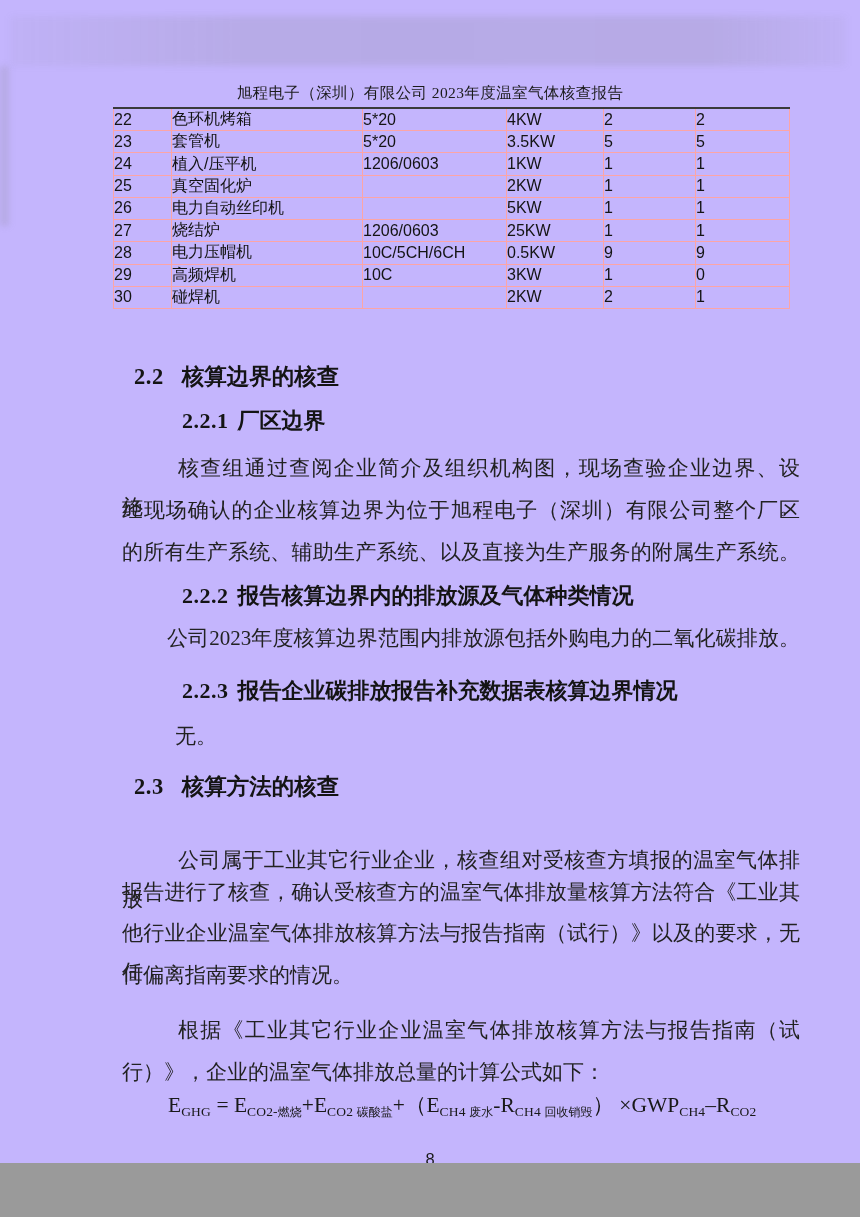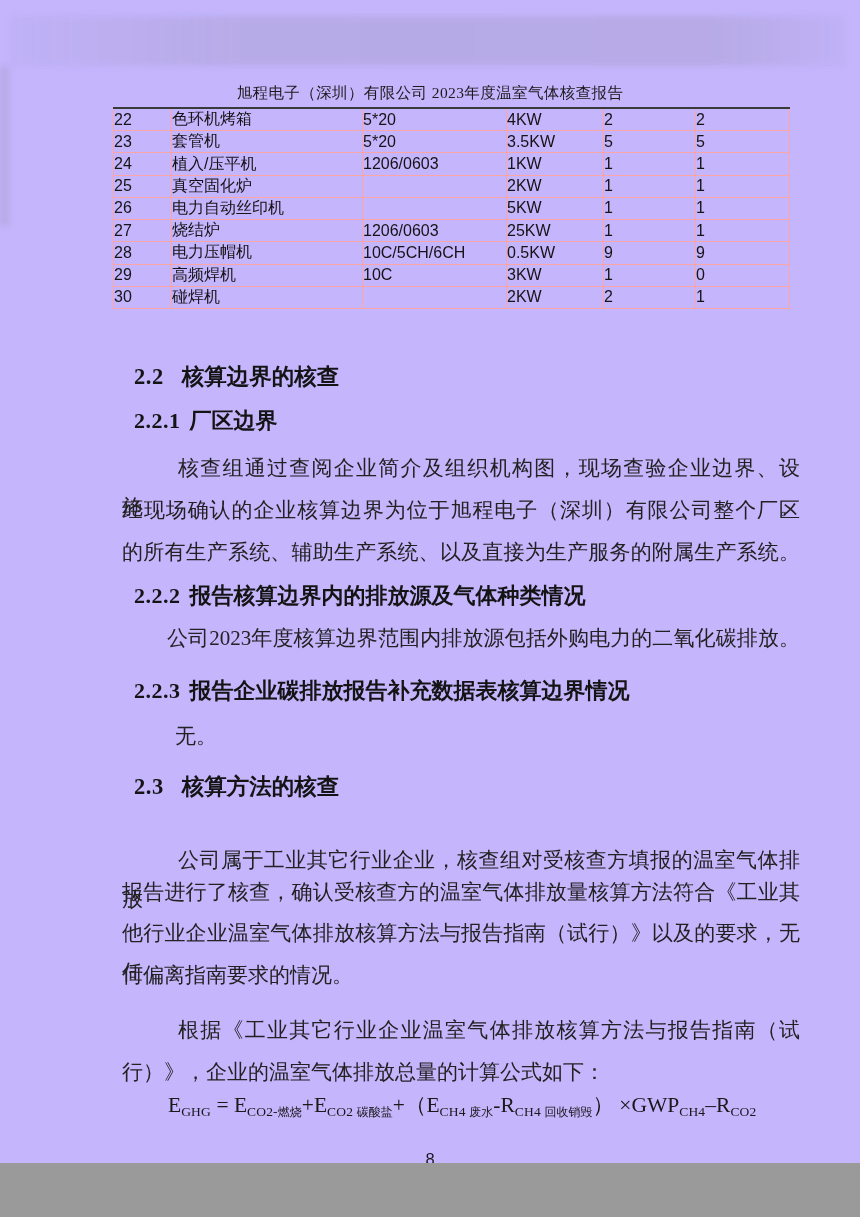--- a/index.html
+++ b/index.html
@@ -39,21 +39,21 @@
     padding:0;overflow:hidden;white-space:nowrap;
   }
   .equip-table{border-top:2.5px solid #3a3a3a;}
   
   .heading{
     position:absolute;left:134px;white-space:nowrap;
     font-weight:bold;color:#141414;font-size:22px;
   }
   .heading .num{letter-spacing:.5px;}
   .heading.wide-gap .num{margin-right:18px;}
-  .heading.narrow-gap .num{margin-right:9px;}
+  .heading.narrow-gap .num{margin-right:9px;margin-left:48px;}
   
   .line{
     position:absolute;left:122px;width:678px;
     font-size:21px;line-height:39px;color:#222;
     text-align:justify;text-align-last:justify;
     white-space:normal;
   }
   .line.nojust{text-align:left;text-align-last:auto;}
   .ind56{text-indent:56px;}
   .ind45{text-indent:45px;}

